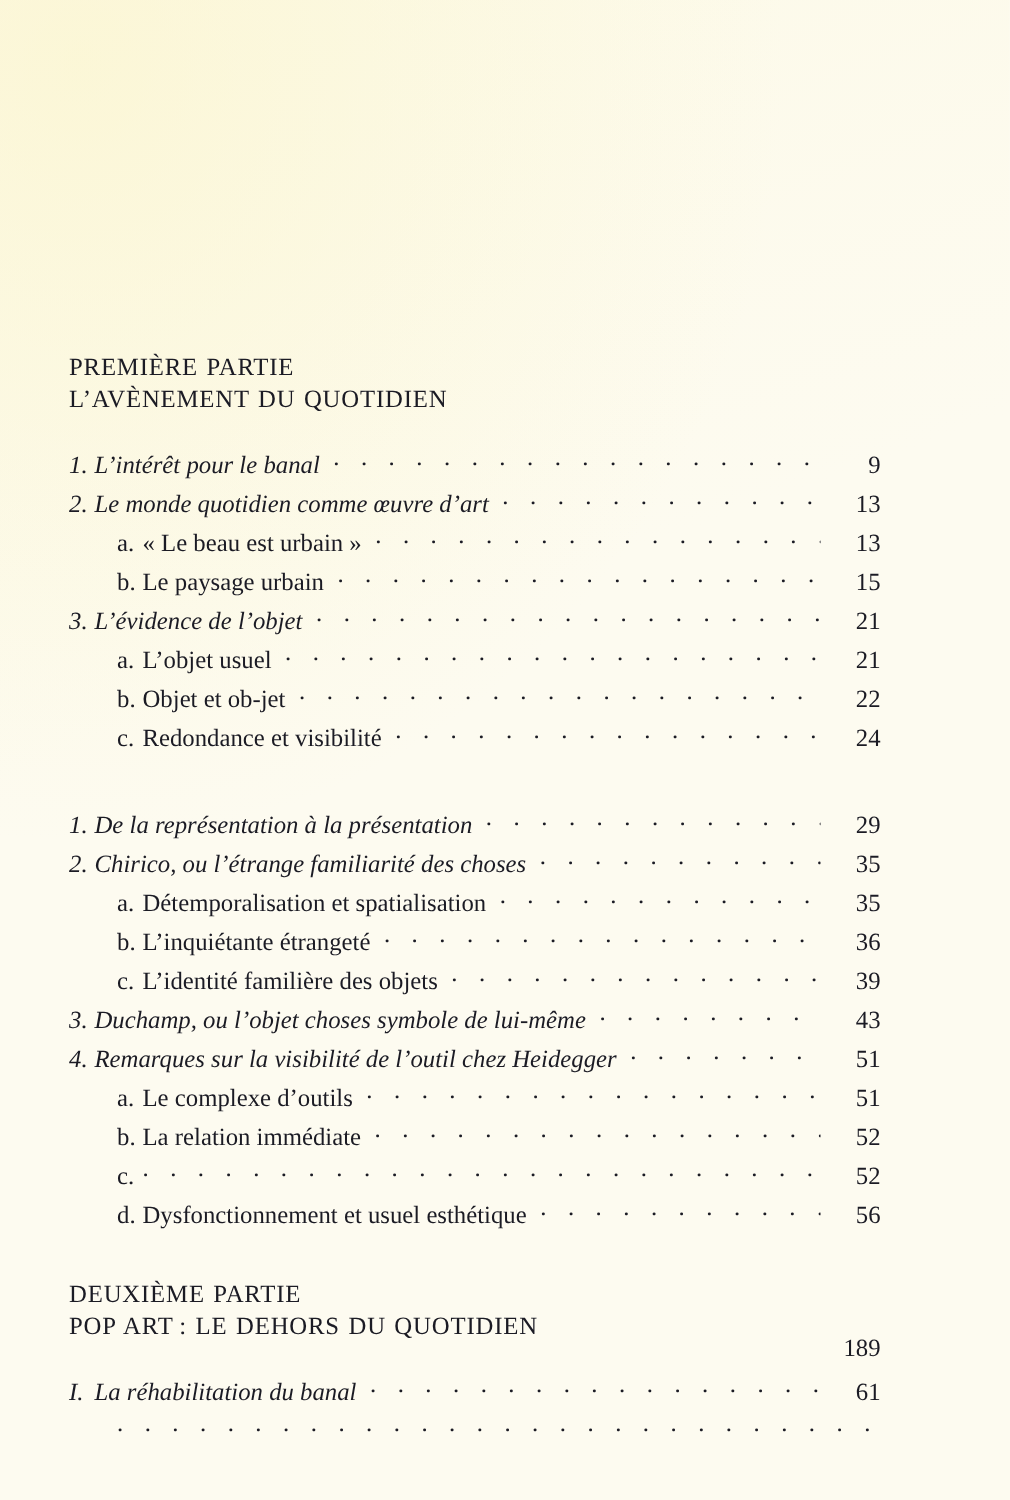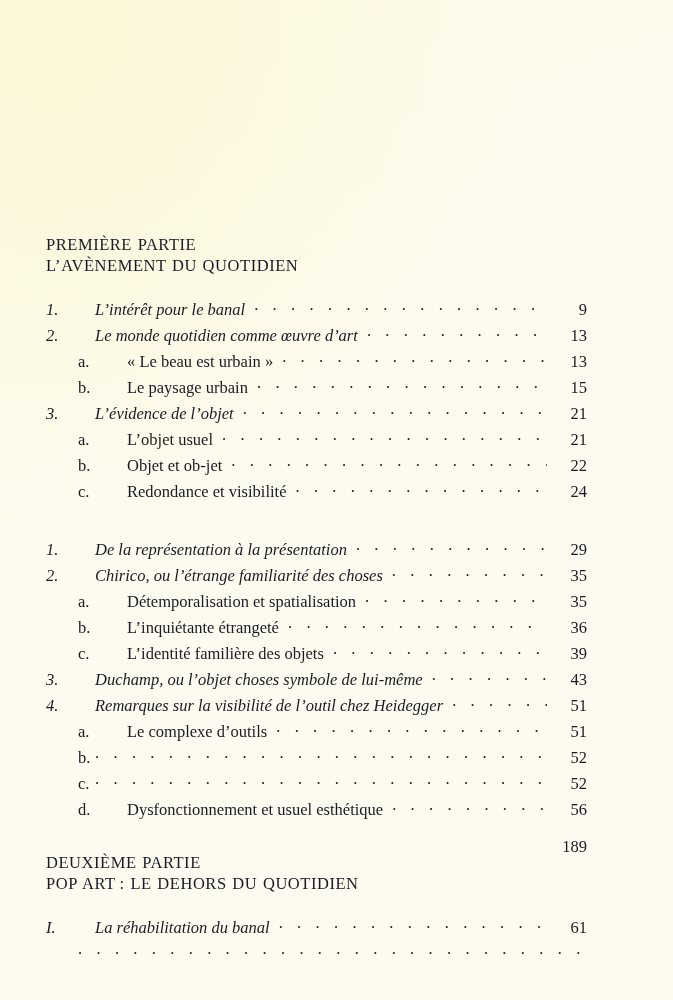--- a/index.html
+++ b/index.html
@@ -71,21 +71,20 @@
   }
 
   .entry .num {
     flex: 0 0 auto;
     width: 17px;
     text-align: left;
   }
   .entry .title {
     flex: 0 0 auto;
     padding-right: 9px;
-    margin-left: 32px;
   }
 
   
   .entry.level1 {
     font-style: italic;
   }
   .entry.level1 .num {
     font-style: italic;
   }
 
@@ -121,21 +120,21 @@
     width: 34px;
     text-align: right;
     font-style: normal;
     padding-left: 6px;
   }
 
   .folio {
     position: absolute;
     left: 46px;
     width: 541px;
-    top: 836px;
+    top: 888px;
     text-align: right;
     font-size: 16.5px;
     line-height: 21px;
   }
 </style>
 </head>
 <body>
 
 <div class="paper-tint"></div>
 
@@ -243,20 +242,21 @@
             <span class="pageno">51</span>
           </div>
           <div class="entry level2">
             <span class="num">a.</span>
             <span class="title">Le complexe d’outils</span>
             <span class="leader"></span>
             <span class="pageno">51</span>
           </div>
           <div class="entry level2">
             <span class="num">b.</span>
+            <span class="title">La relation immédiate</span>
             <span class="leader"></span>
             <span class="pageno">52</span>
           </div>
           <div class="entry level2">
             <span class="num">c.</span>
             <span class="leader"></span>
             <span class="pageno">52</span>
           </div>
           <div class="entry level2">
             <span class="num">d.</span>

